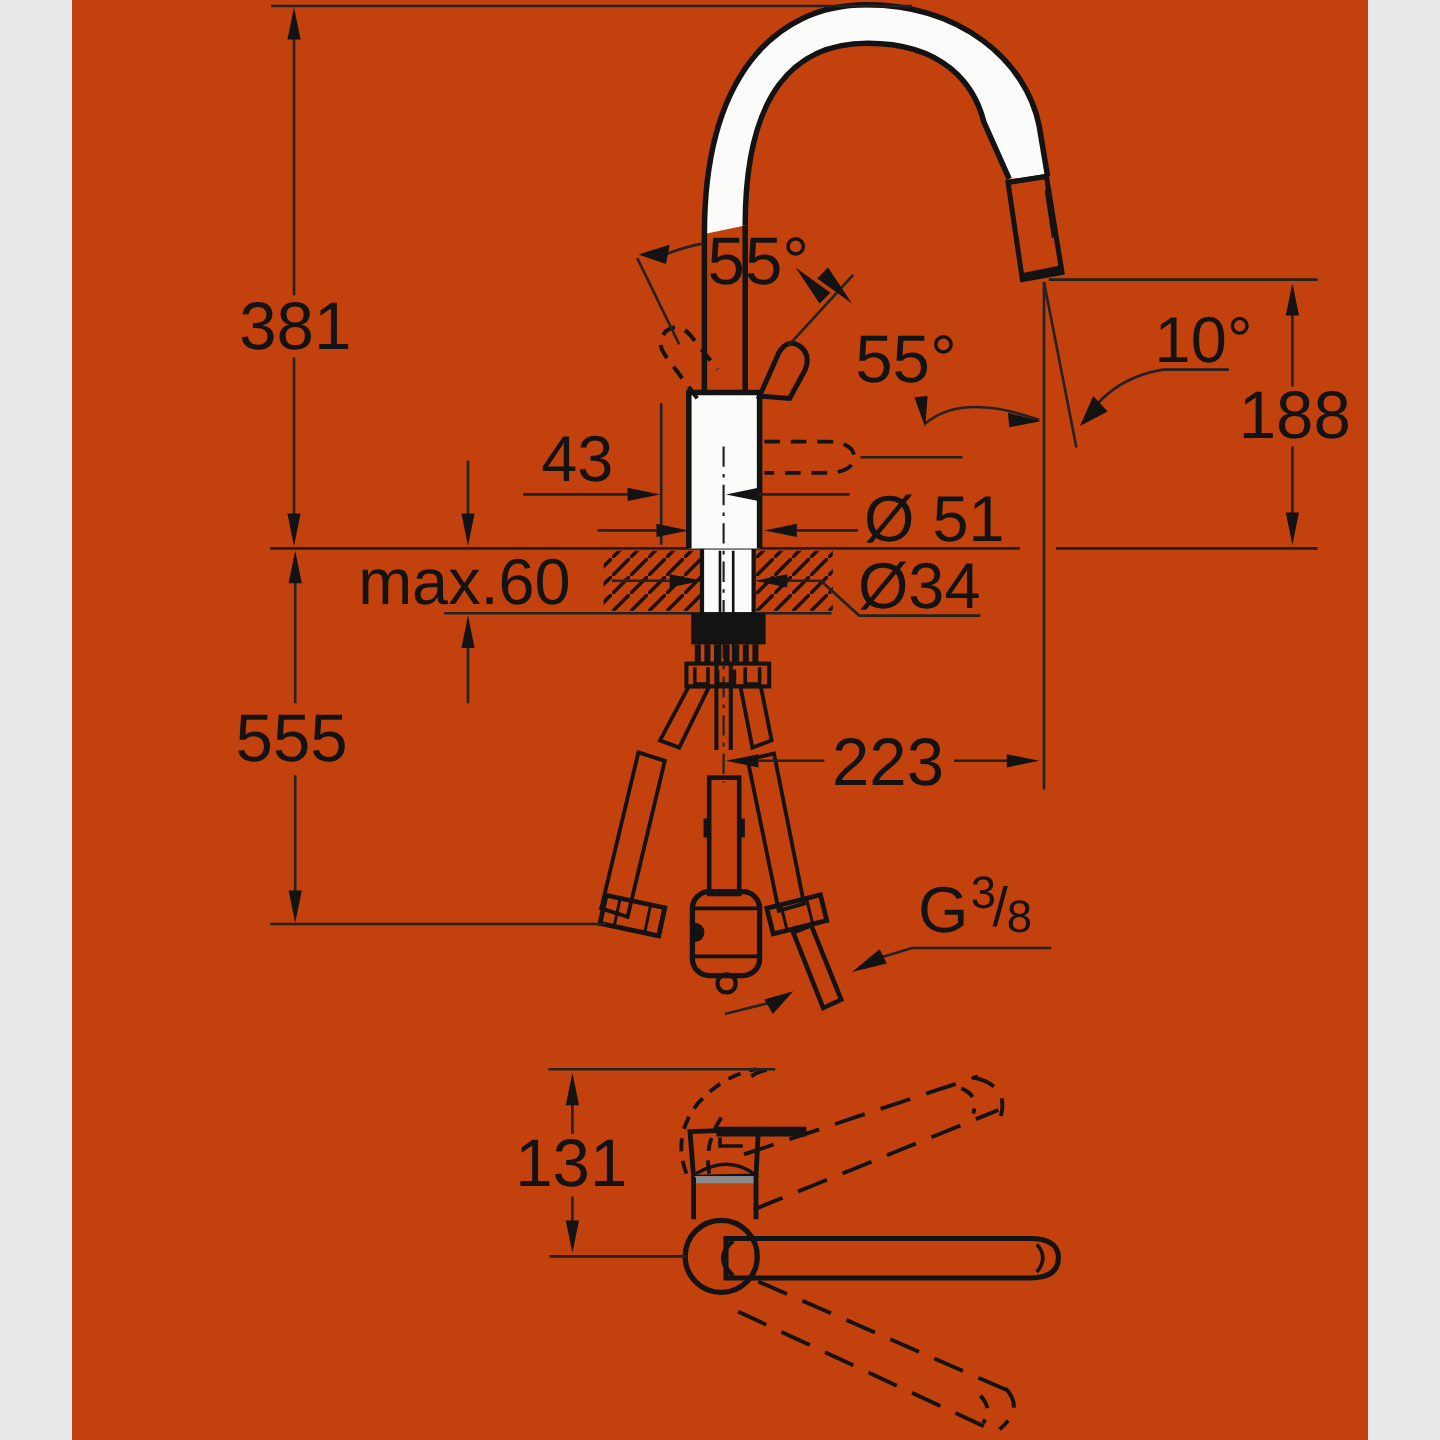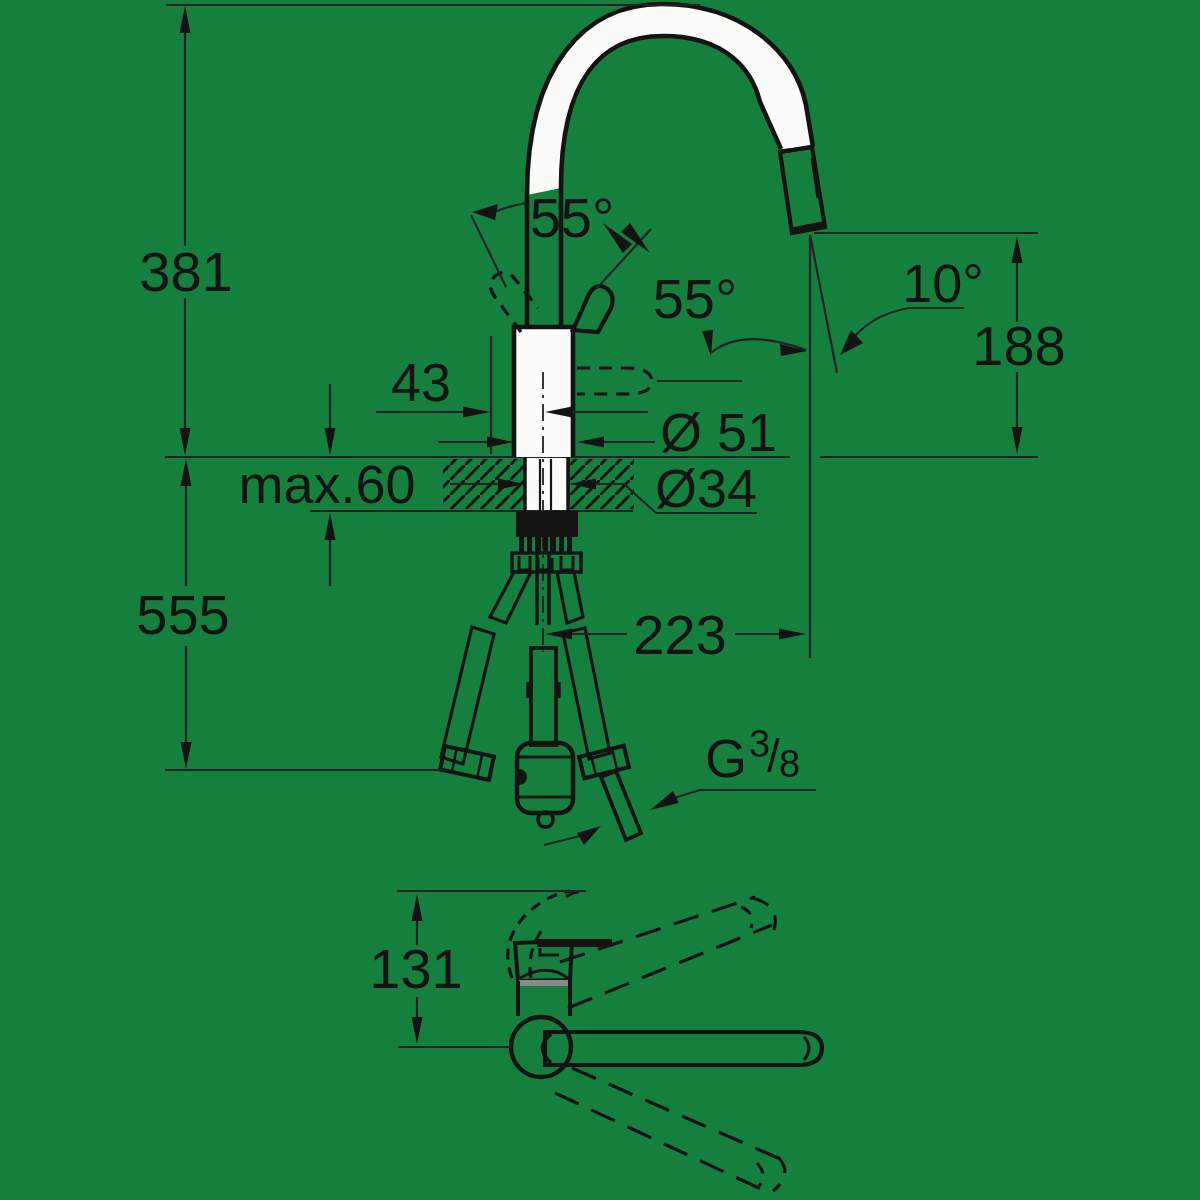--- a/index.html
+++ b/index.html
@@ -1,16 +1,16 @@
 <!DOCTYPE html>
 <html><head>
 <meta charset="utf-8">
 <style>
   html,body{margin:0;padding:0;background:#e8e8e8;}
-  #stage{width:1200px;height:1200px;background:#15803d;position:relative;margin:0 auto;overflow:hidden;}
+  #stage{width:1080px;height:1200px;background:#c2410c;position:relative;margin:0 auto;overflow:hidden;}
   svg{display:block;}
   text{font-family:"Liberation Sans","DejaVu Sans",sans-serif;fill:#131313;}
   .dim-t{font-size:56px;}
   .dim-s{font-size:54px;}
   .obj{stroke:#131313;fill:none;}
   .dimln{stroke:#222;stroke-width:2.2;fill:none;}
   .arw{fill:#131313;stroke:none;}
 </style>
 </head>
 <body>

